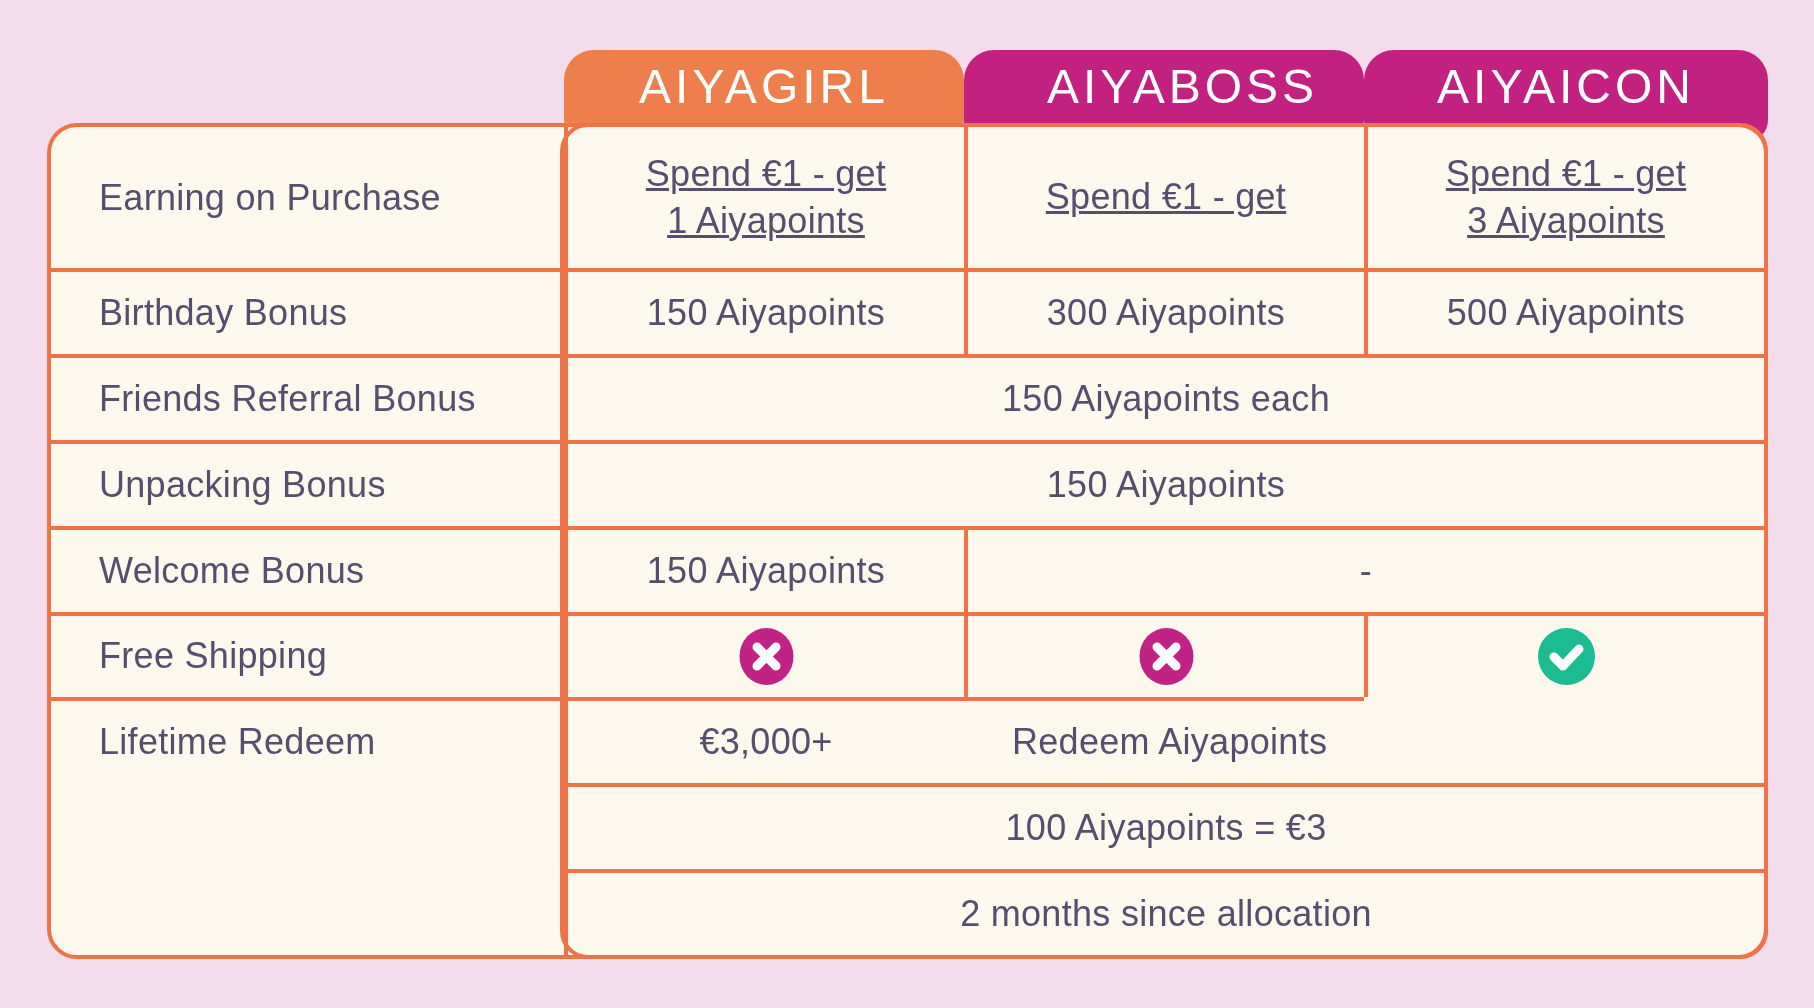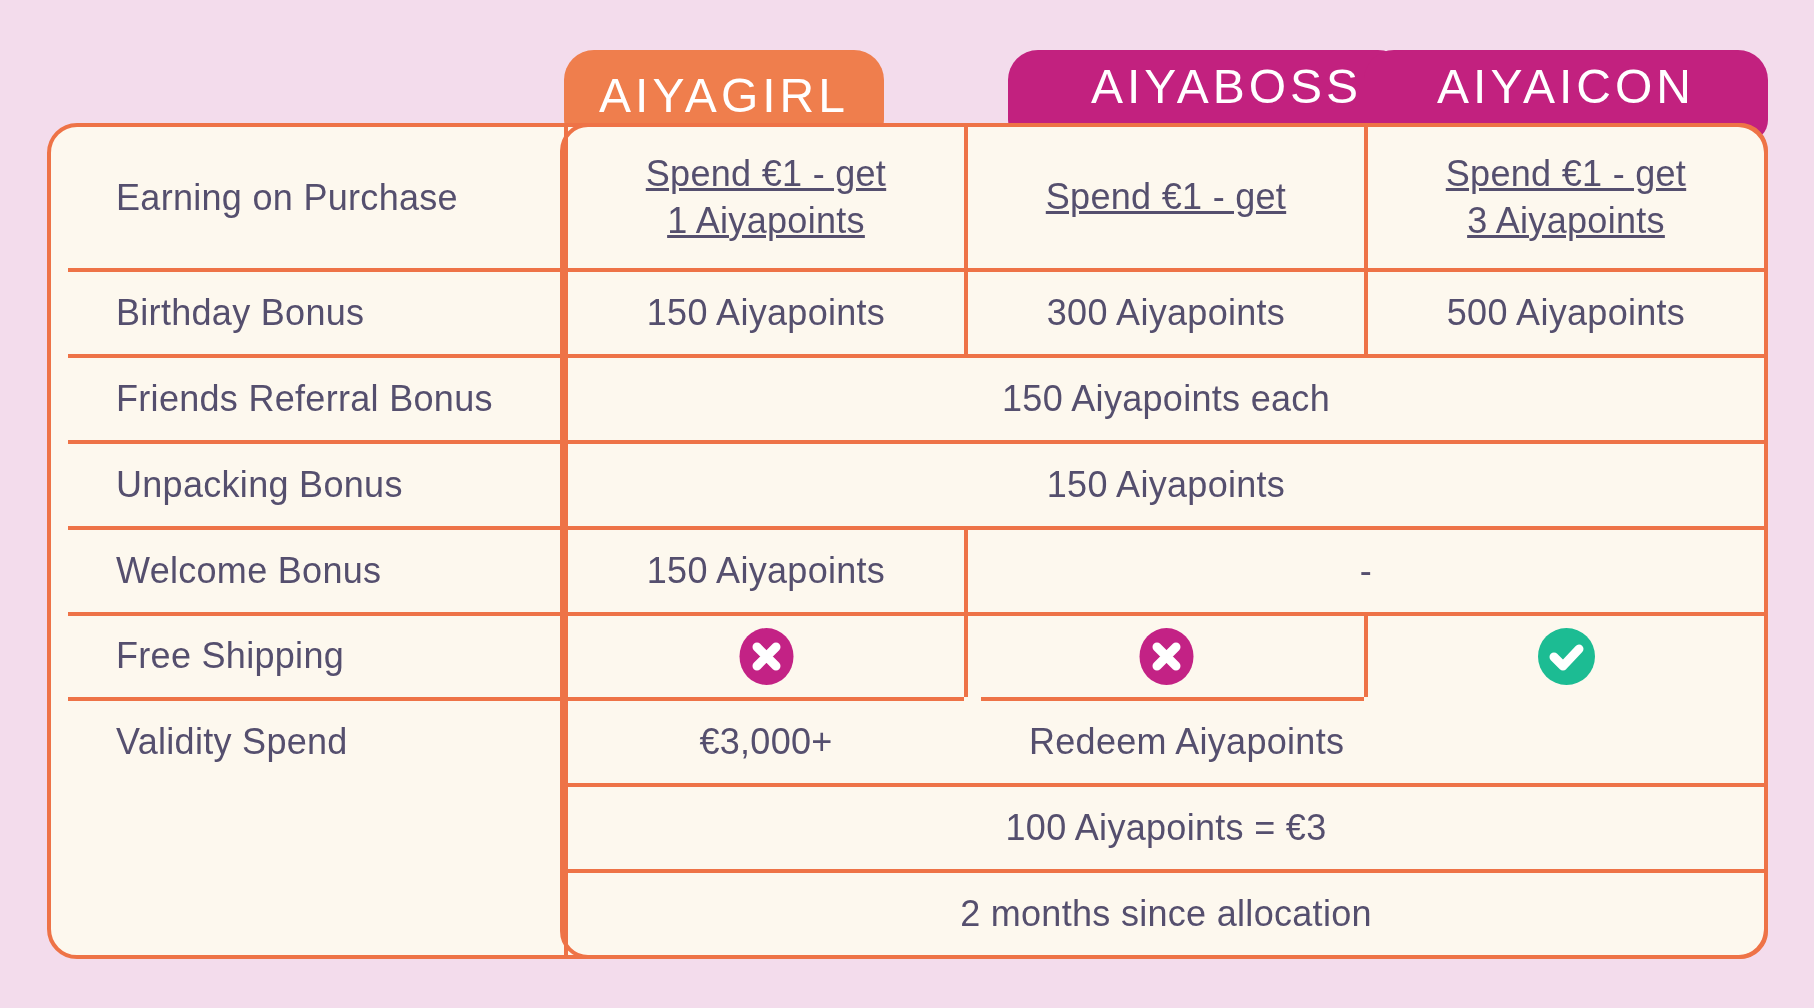--- a/index.html
+++ b/index.html
@@ -25,22 +25,22 @@
   
   .tab{
     position:absolute;top:50px;height:92px;
     display:flex;align-items:center;justify-content:center;
     padding-bottom:19px;
     color:#ffffff;
     font-size:48px;
     letter-spacing:4px;
     z-index:1;
   }
-  .tab-girl{left:564px;width:320px;background:var(--tab-orange);border-radius:30px 30px 22px 22px;align-items:flex-end;}
-  .tab-boss{left:1008px;width:400px;background:var(--tab-magenta);border-radius:30px 30px 22px 22px;padding-left:37px;}
+  .tab-girl{left:564px;width:400px;background:var(--tab-orange);border-radius:30px 30px 22px 22px;}
+  .tab-boss{left:964px;width:400px;background:var(--tab-magenta);border-radius:30px 30px 22px 22px;padding-left:37px;}
   .tab-icon{left:1364px;width:404px;background:var(--tab-magenta);border-radius:30px 30px 22px 22px;}
 
   
   .table{
     position:absolute;left:47px;top:123px;width:1721px;height:836px;
     background:var(--table-bg);
     border:4px solid var(--border-orange);
     border-radius:30px;
     z-index:2;
   }
@@ -49,21 +49,21 @@
     display:grid;
     grid-template-columns:513px repeat(3,1fr);
     grid-template-rows:141px repeat(8,1fr);
   }
   .cell{
     display:flex;align-items:center;justify-content:center;
     font-size:36px;
     letter-spacing:0.3px;
     text-align:center;
   }
-  .label-cell{justify-content:flex-start;padding-left:48px;text-align:right;margin-left:17px;}
+  .label-cell{justify-content:flex-start;padding-left:48px;text-align:right;}
   .bt{border-top:4px solid var(--border-orange);}
   .bl{border-left:4px solid var(--border-orange);}
   .span3{grid-column:2 / span 3;}
   .span2{grid-column:3 / span 2;}
   .two-line{display:flex;flex-direction:column;line-height:1.28;text-decoration:underline;}
 
   
   .values-panel{
     position:absolute;left:509px;top:-4px;right:-4px;bottom:-4px;
     border:4px solid var(--border-orange);
@@ -170,21 +170,21 @@
         </svg>
       </div>
       <div class="cell bt bl">
         <svg class="badge" viewBox="0 0 57 57">
           <circle class="bg-check" cx="28.5" cy="28.5" r="28.5"></circle>
           <path d="M16 29 L25 38 L41 21"></path>
         </svg>
       </div>
 
       <div class="cell label-cell bt">
-        <span>Validity Spend</span>
+        <span>Lifetime Redeem</span>
       </div>
       <div class="cell bt bl">
         <span>€3,000+</span>
       </div>
 
       <div class="cell label-cell bt">
         <span>Redeem Aiyapoints</span>
       </div>
       <div class="cell bt bl span3">
         <span>100 Aiyapoints = €3</span>

